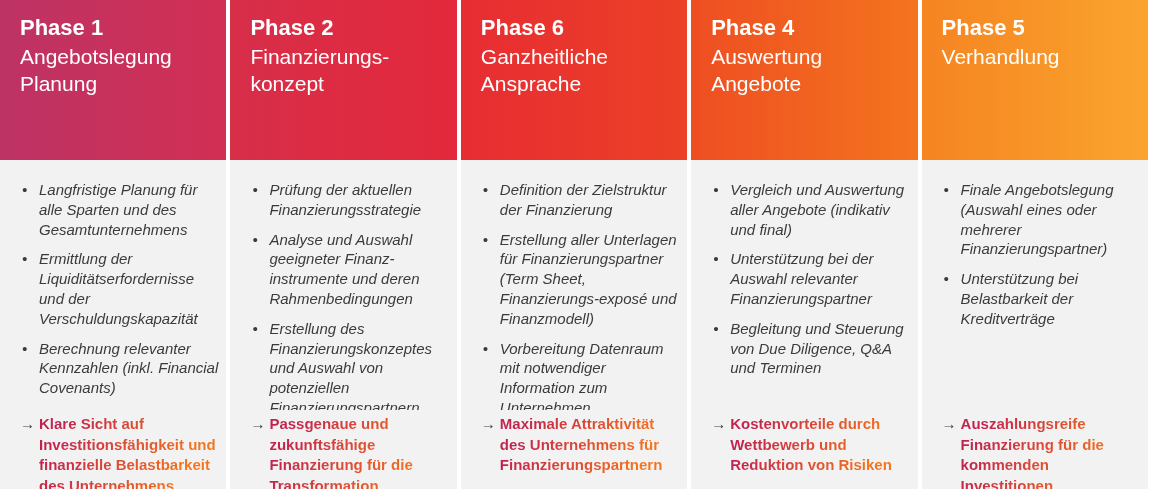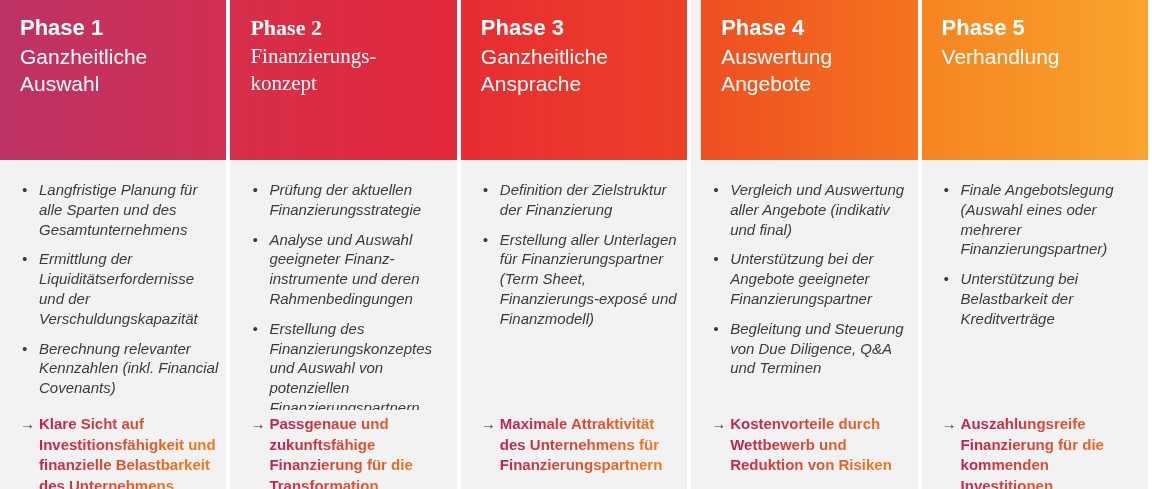--- a/index.html
+++ b/index.html
@@ -71,79 +71,80 @@
   }
 </style>
 </head>
 <body>
 
 <div class="board">
 
   <section class="phase">
     <header class="phase-header" style="background: linear-gradient(90deg, rgb(189, 51, 101), rgb(210, 47, 83));">
       <div class="phase-number">Phase 1</div>
-      <div class="phase-title">Ganzheitliche Auswahl</div>
+      <div class="phase-title">Angebotslegung Planung</div>
     </header>
     <div class="phase-body">
       <ul class="bullets">
         <li>Langfristige Planung für alle Sparten und des Gesamtunternehmens</li>
         <li>Ermittlung der Liquiditätserfordernisse und der Verschuldungskapazität</li>
         <li>Berechnung relevanter Kennzahlen (inkl. Financial Covenants)</li>
       </ul>
       <div class="takeaway">
         <span class="arrow">→</span>
         <span class="takeaway-text">Klare Sicht auf Investitionsfähigkeit und finanzielle Belastbarkeit des Unternehmens</span>
       </div>
     </div>
   </section>
 
   <section class="phase">
-    <header class="phase-header" style="background: linear-gradient(90deg, rgb(215, 46, 74), rgb(227, 41, 59)); font-family: Liberation Serif, serif;">
+    <header class="phase-header" style="background: linear-gradient(90deg, rgb(215, 46, 74), rgb(227, 41, 59));">
       <div class="phase-number">Phase 2</div>
       <div class="phase-title">Finanzierungs-konzept</div>
     </header>
     <div class="phase-body">
       <ul class="bullets">
         <li>Prüfung der aktuellen Finanzierungsstrategie</li>
         <li>Analyse und Auswahl geeigneter Finanz-instrumente und deren Rahmenbedingungen</li>
         <li>Erstellung des Finanzierungskonzeptes und Auswahl von potenziellen Finanzierungspartnern</li>
       </ul>
       <div class="takeaway">
         <span class="arrow">→</span>
         <span class="takeaway-text">Passgenaue und zukunftsfähige Finanzierung für die Transformation</span>
       </div>
     </div>
   </section>
 
   <section class="phase">
     <header class="phase-header" style="background: linear-gradient(90deg, rgb(231, 44, 51), rgb(236, 65, 38));">
-      <div class="phase-number">Phase 3</div>
+      <div class="phase-number">Phase 6</div>
       <div class="phase-title">Ganzheitliche Ansprache</div>
     </header>
     <div class="phase-body">
       <ul class="bullets">
         <li>Definition der Zielstruktur der Finanzierung</li>
         <li>Erstellung aller Unterlagen für Finanzierungspartner (Term Sheet, Finanzierungs-exposé und Finanzmodell)</li>
+        <li>Vorbereitung Datenraum mit notwendiger Information zum Unternehmen</li>
       </ul>
       <div class="takeaway">
         <span class="arrow">→</span>
         <span class="takeaway-text">Maximale Attraktivität des Unternehmens für Finanzierungspartnern</span>
       </div>
     </div>
   </section>
 
   <section class="phase">
-    <header class="phase-header" style="background: linear-gradient(90deg, rgb(238, 78, 34), rgb(244, 116, 30)); margin-left: 10px;">
+    <header class="phase-header" style="background: linear-gradient(90deg, rgb(238, 78, 34), rgb(244, 116, 30));">
       <div class="phase-number">Phase 4</div>
       <div class="phase-title">Auswertung Angebote</div>
     </header>
     <div class="phase-body">
       <ul class="bullets">
         <li>Vergleich und Auswertung aller Angebote (indikativ und final)</li>
-        <li>Unterstützung bei der Angebote geeigneter Finanzierungspartner</li>
+        <li>Unterstützung bei der Auswahl relevanter Finanzierungspartner</li>
         <li>Begleitung und Steuerung von Due Diligence, Q&amp;A und Terminen</li>
       </ul>
       <div class="takeaway">
         <span class="arrow">→</span>
         <span class="takeaway-text">Kostenvorteile durch Wettbewerb und Reduktion von Risiken</span>
       </div>
     </div>
   </section>
 
   <section class="phase">

